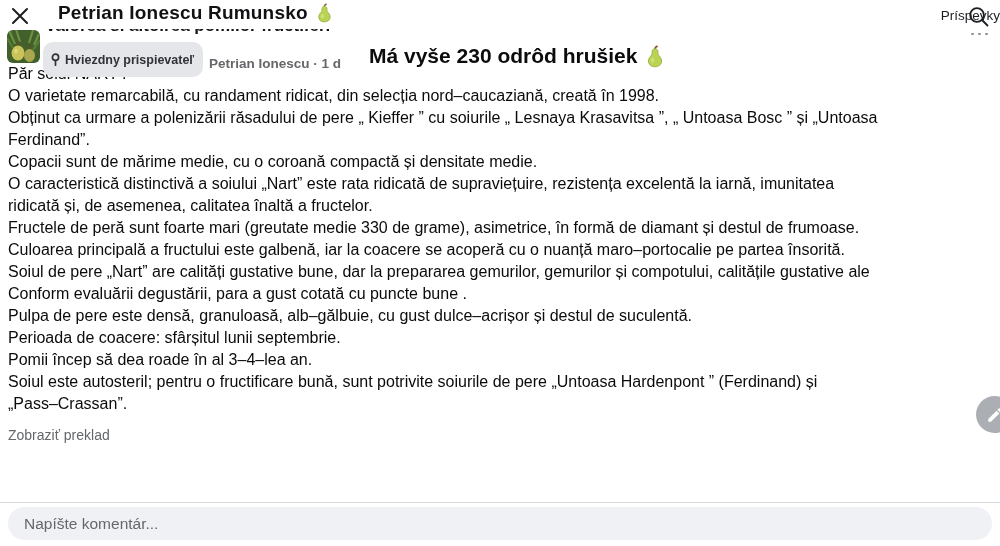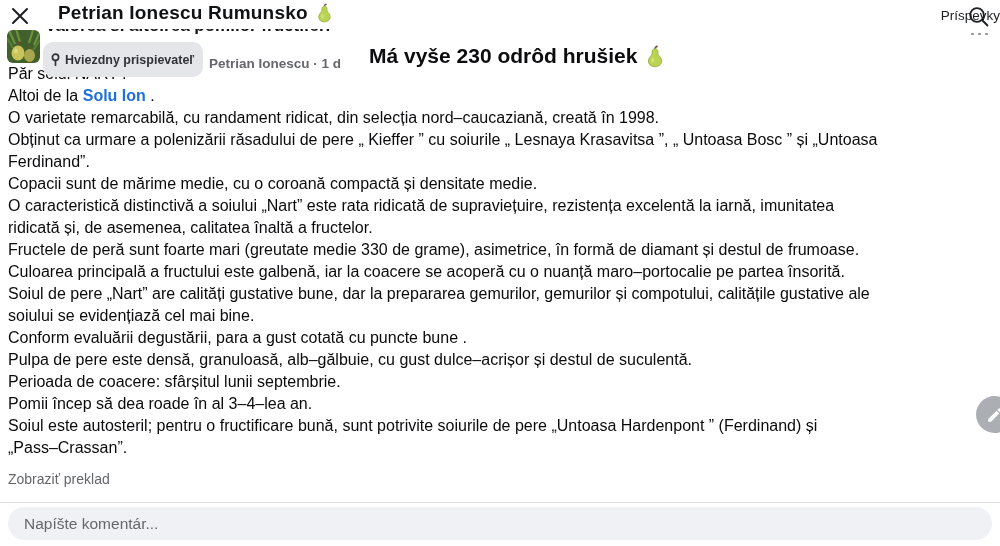--- a/index.html
+++ b/index.html
@@ -111,31 +111,29 @@
     <svg width="23" height="23" viewBox="0 0 22 22">
       <path d="M11.5 3.2 C11.9 2.2 12.6 1.6 13.4 1.3" stroke="#7a5230" stroke-width="1.6" fill="none" stroke-linecap="round"></path>
       <path d="M11.5 3.5 C13.5 3.5 14.6 5.2 14.3 7.3 C14.1 8.8 15 9.8 16 11 C17.2 12.4 17.8 13.8 17.8 15.4 C17.8 18.8 14.9 20.8 11.4 20.8 C7.9 20.8 5.2 18.7 5.2 15.3 C5.2 13.7 5.9 12.3 7 11 C8 9.8 8.9 8.8 8.7 7.3 C8.5 5.2 9.5 3.5 11.5 3.5 Z" fill="#b9d352" stroke="#93a93a" stroke-width="0.8"></path>
       <ellipse cx="9.2" cy="14.6" rx="1.6" ry="2.4" fill="#d3e37e" opacity="0.85"></ellipse>
     </svg>
   </div>
 
   <div class="post-body">
     <div id="lines-container">
         <div class="post-line">Păr soiul NART .</div>
-        <div class="post-line"><span>Altoi de la </span><a>Solu Ion</a><span> .</span></div>
         <div class="post-line">O varietate remarcabilă, cu randament ridicat, din selecția nord–caucaziană, creată în 1998.</div>
         <div class="post-line">Obținut ca urmare a polenizării răsadului de pere „ Kieffer ” cu soiurile „ Lesnaya Krasavitsa ”, „ Untoasa Bosc ” și „Untoasa</div>
         <div class="post-line">Ferdinand”.</div>
         <div class="post-line">Copacii sunt de mărime medie, cu o coroană compactă și densitate medie.</div>
         <div class="post-line">O caracteristică distinctivă a soiului „Nart” este rata ridicată de supraviețuire, rezistența excelentă la iarnă, imunitatea</div>
         <div class="post-line">ridicată și, de asemenea, calitatea înaltă a fructelor.</div>
         <div class="post-line">Fructele de peră sunt foarte mari (greutate medie 330 de grame), asimetrice, în formă de diamant și destul de frumoase.</div>
         <div class="post-line">Culoarea principală a fructului este galbenă, iar la coacere se acoperă cu o nuanță maro–portocalie pe partea însorită.</div>
         <div class="post-line">Soiul de pere „Nart” are calități gustative bune, dar la prepararea gemurilor, gemurilor și compotului, calitățile gustative ale</div>
-        <div class="post-line">soiului se evidențiază cel mai bine.</div>
         <div class="post-line">Conform evaluării degustării, para a gust cotată cu puncte bune .</div>
         <div class="post-line">Pulpa de pere este densă, granuloasă, alb–gălbuie, cu gust dulce–acrișor și destul de suculentă.</div>
         <div class="post-line">Perioada de coacere: sfârșitul lunii septembrie.</div>
         <div class="post-line">Pomii încep să dea roade în al 3–4–lea an.</div>
         <div class="post-line">Soiul este autosteril; pentru o fructificare bună, sunt potrivite soiurile de pere „Untoasa Hardenpont ” (Ferdinand) și</div>
         <div class="post-line">„Pass–Crassan”.</div>
       </div>
     <span class="translate-link">Zobraziť preklad</span>
   </div>
 

